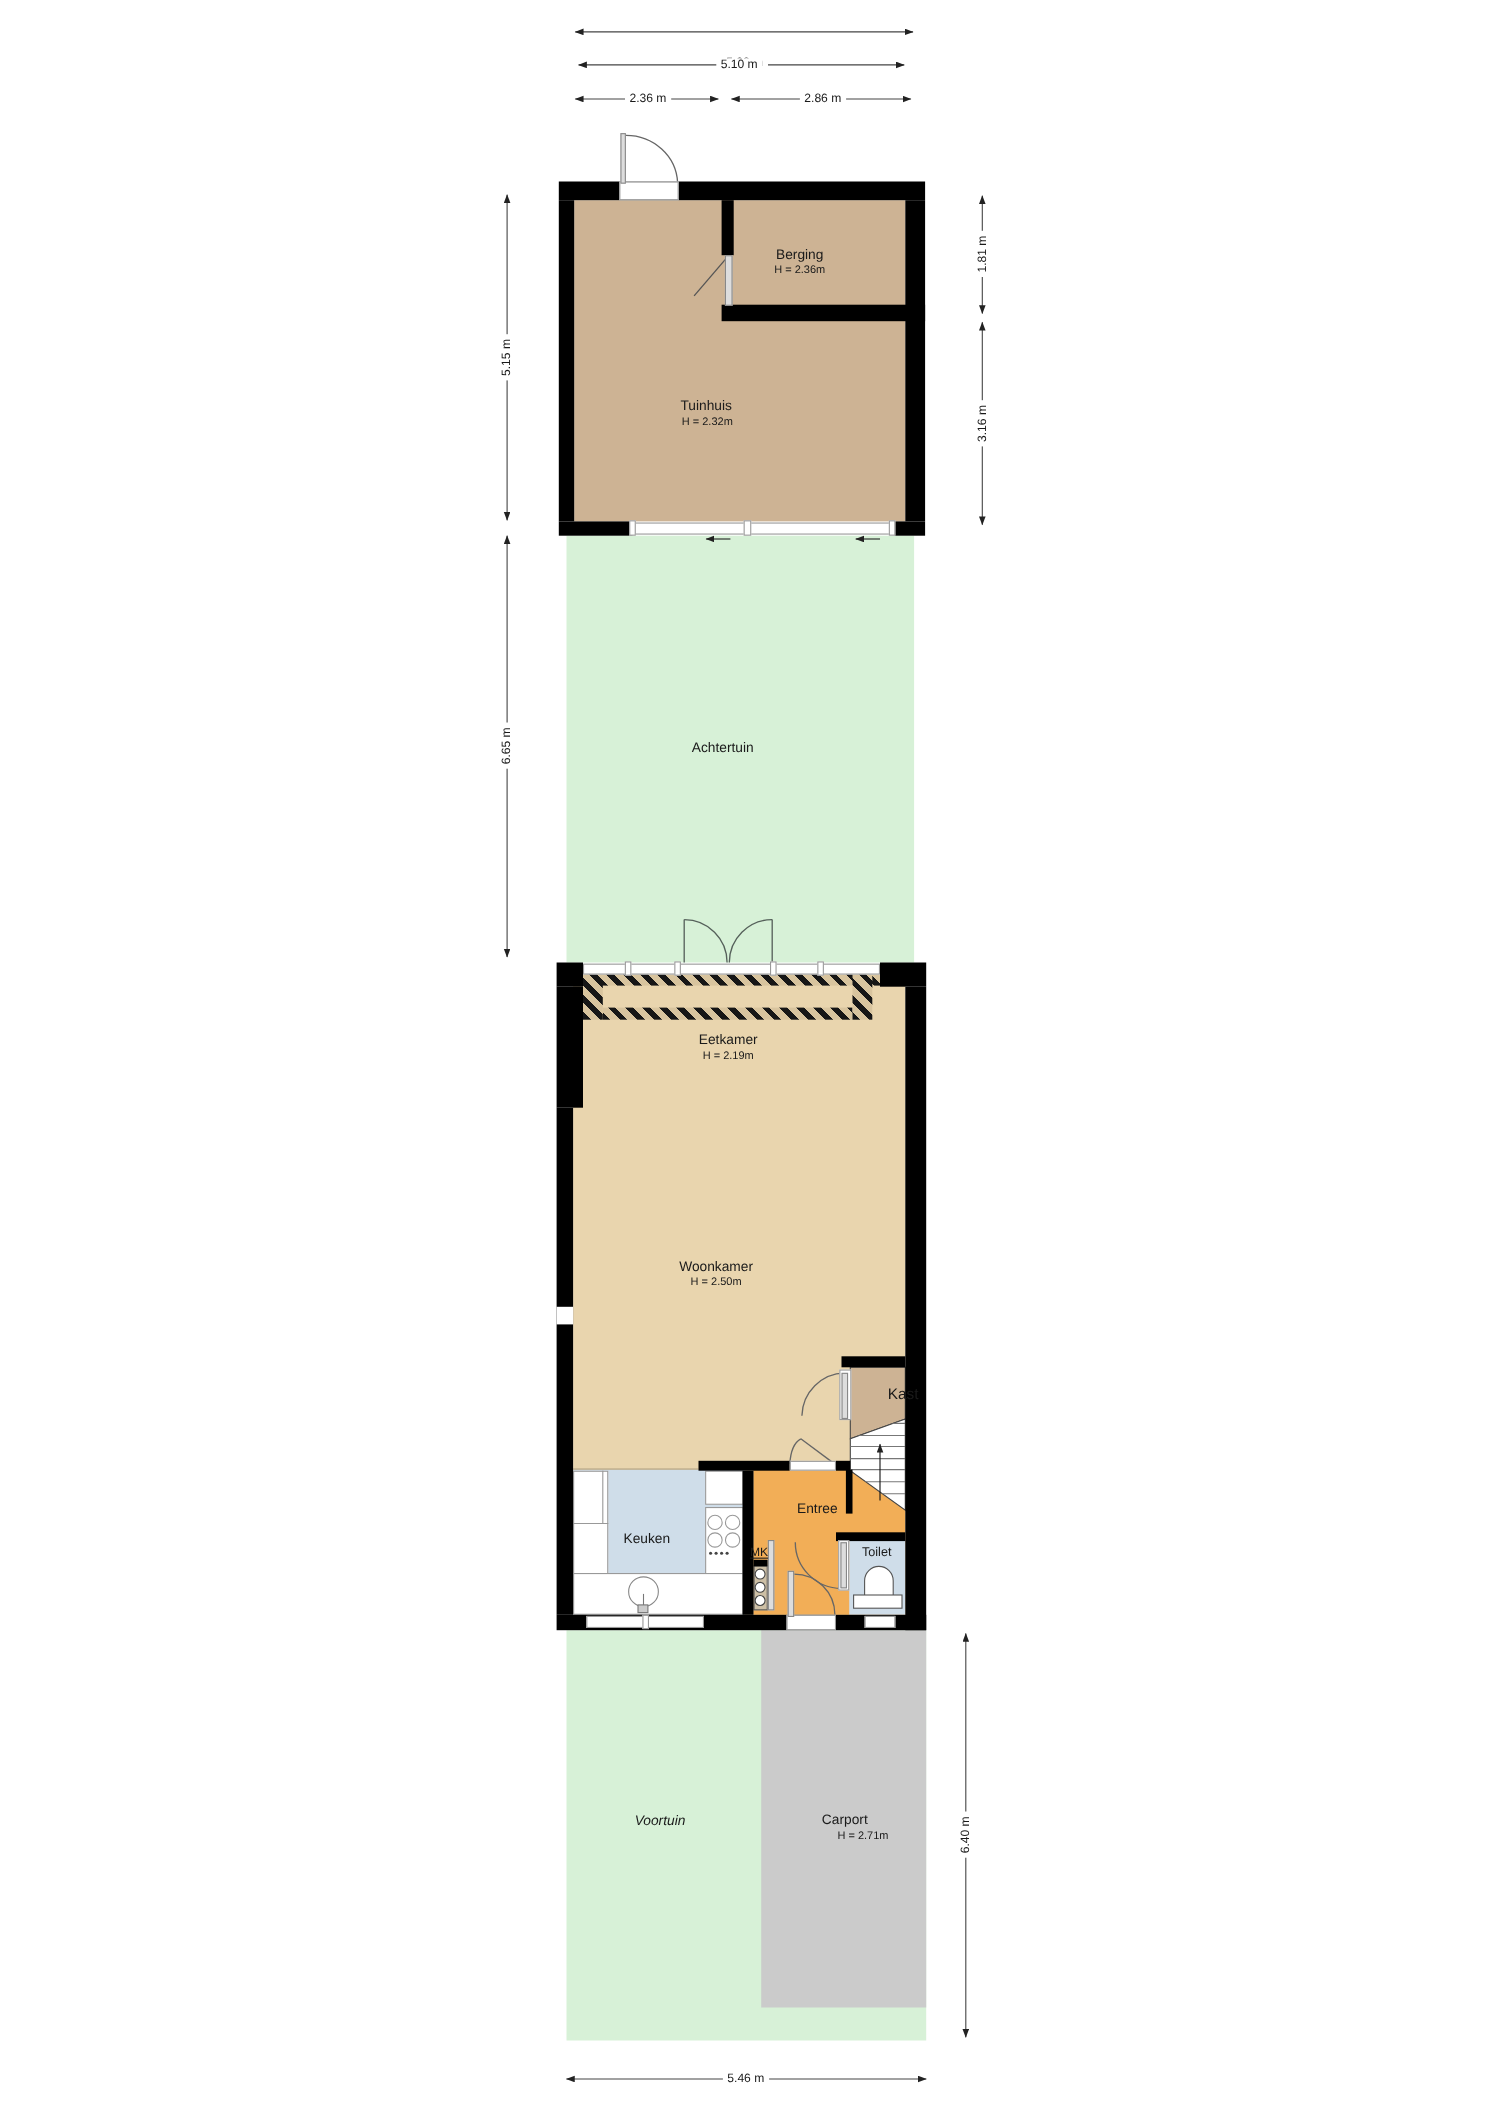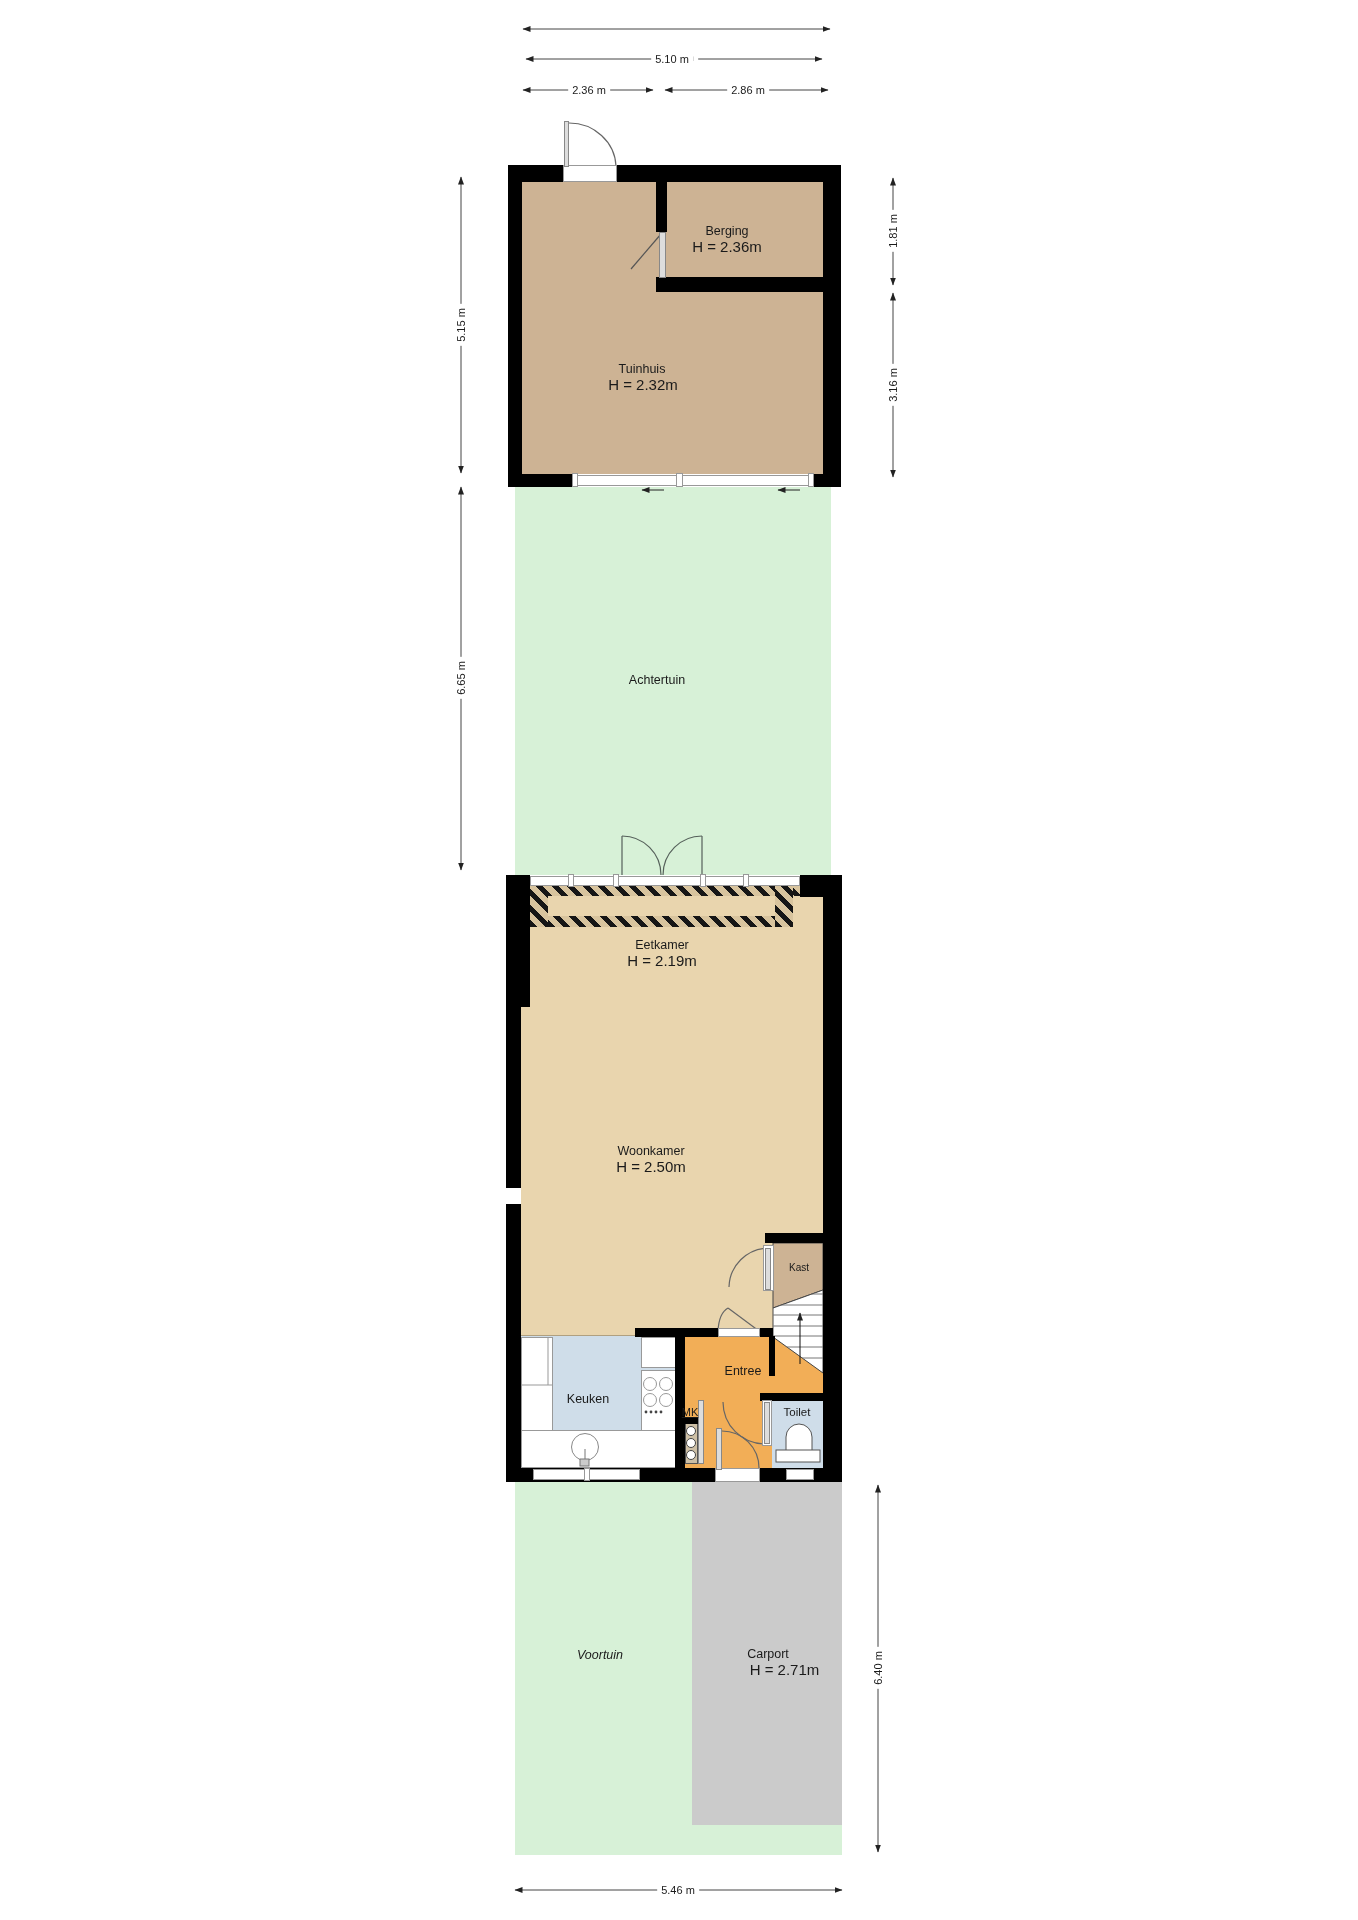--- a/index.html
+++ b/index.html
@@ -8,21 +8,21 @@
   .abs{position:absolute;}
   .fill{position:absolute;z-index:1;}
   .wall{position:absolute;background:#000;z-index:3;}
   .open{position:absolute;background:#fff;border:1px solid #999;box-sizing:border-box;z-index:4;}
   .slab{position:absolute;background:#ddd;border:1px solid #888;box-sizing:border-box;z-index:4;}
   .tick{position:absolute;background:#fff;border:1px solid #999;box-sizing:border-box;z-index:4;}
   .counter{position:absolute;background:#fff;border:1px solid #999;box-sizing:border-box;z-index:1;}
   #overlay{position:absolute;left:0;top:0;z-index:2;}
   .lbl{position:absolute;z-index:5;font-size:12.5px;white-space:nowrap;
        transform:translate(-50%,-50%);}
-  .hlbl{position:absolute;z-index:5;font-size:15px;white-space:nowrap;
+  .hlbl{position:absolute;z-index:5;font-size:10px;white-space:nowrap;
        transform:translate(-50%,-50%);}
   .dim{position:absolute;z-index:5;font-size:11px;background:#fff;padding:0 4px;white-space:nowrap;
        transform:translate(-50%,-50%);}
   .dimv{position:absolute;z-index:5;font-size:11px;background:#fff;padding:0 4px;white-space:nowrap;
        transform:translate(-50%,-50%) rotate(-90deg);}
   .hatch{position:absolute;z-index:1;background:repeating-linear-gradient(45deg,#161616 0 5px,#d8c49e 5px 11px);}
 </style>
 </head>
 <body>
 
@@ -201,21 +201,21 @@
 
   <div class="lbl" style="left:727px;top:231px;">Berging</div>
   <div class="hlbl" style="left:727px;top:246px;">H = 2.36m</div>
   <div class="lbl" style="left:642px;top:369px;">Tuinhuis</div>
   <div class="hlbl" style="left:643px;top:384px;">H = 2.32m</div>
   <div class="lbl" style="left:657px;top:680px;">Achtertuin</div>
   <div class="lbl" style="left:662px;top:945px;">Eetkamer</div>
   <div class="hlbl" style="left:662px;top:960px;">H = 2.19m</div>
   <div class="lbl" style="left:651px;top:1151px;">Woonkamer</div>
   <div class="hlbl" style="left:651px;top:1166px;">H = 2.50m</div>
-  <div class="lbl" style="left:799px;top:1267px;font-size:10px;">Kast</div>
+  <div class="lbl" style="left:799px;top:1267px;font-size:14px;padding-left:44px;">Kast</div>
   <div class="lbl" style="left:743px;top:1371px;">Entree</div>
   <div class="lbl" style="left:588px;top:1399px;">Keuken</div>
   <div class="lbl" style="left:690px;top:1412px;font-size:11px;text-decoration:underline;">MK</div>
   <div class="lbl" style="left:797px;top:1412px;font-size:11.5px;">Toilet</div>
   <div class="lbl" style="left:600px;top:1655px;font-style:italic;">Voortuin</div>
   <div class="lbl" style="left:768px;top:1654px;">Carport</div>
   <div class="hlbl" style="left:768px;top:1669px;padding-left:33px;">H = 2.71m</div>
 
   <div class="dim" style="left:677px;top:29px;margin-top:28px;">5.28 m</div>
   <div class="dim" style="left:672px;top:59px;">5.10 m</div>

